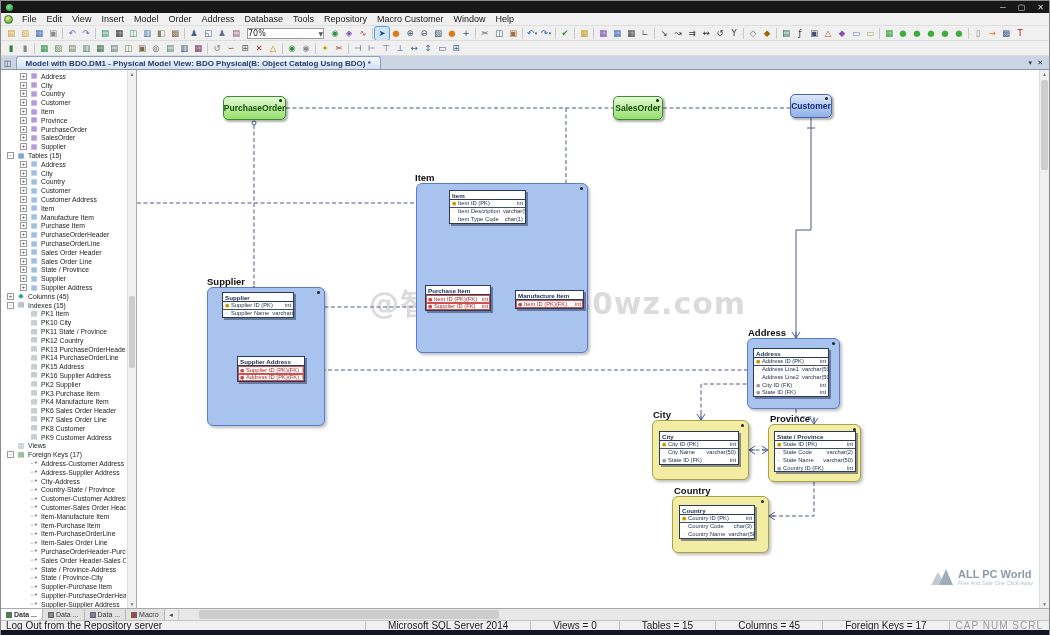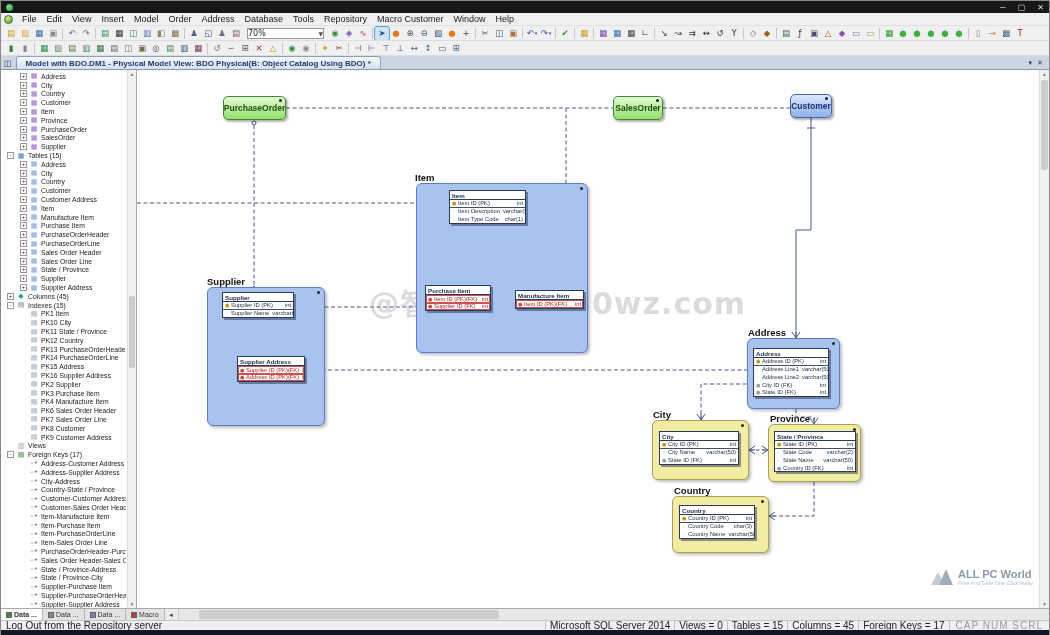--- a/index.html
+++ b/index.html
@@ -115,21 +115,21 @@
   .btab.active{background:#fff;font-weight:bold}
   .btab .bicon{width:6px;height:6px;border:1px solid #666;flex:none}
   .bscroll-arrow{width:14px;display:flex;align-items:center;justify-content:center;color:#444;border-right:1px solid #ccc;background:#ececec}
   .btrack{flex:1;background:#e8e8e8;position:relative}
   .bthumb{position:absolute;left:20px;top:1px;bottom:1px;width:300px;background:#cdcdcd;border-radius:2px}
 
   
   .statusbar{height:10px;background:#f0f0f0;border-top:1px solid #c5c5c5;display:flex;align-items:center;font-size:10px;color:#222}
   .smsg{padding:0 5px;white-space:nowrap}
   .sright{margin-left:auto;display:flex;height:100%}
-  .sseg{border-left:1px solid #c0c0c0;padding:0 4px;display:flex;align-items:center;white-space:nowrap}
+  .sseg{border-left:1px solid #c0c0c0;padding:0 22px;display:flex;align-items:center;white-space:nowrap}
   .sind{border-left:1px solid #c0c0c0;padding:0 6px;display:flex;align-items:center;color:#9a9a9a;letter-spacing:1px}
   .darkstrip{height:6px;background:#121726}
 </style>
 </head>
 <body>
 
 <div id="app">
 
   <div class="titlebar">
     <span class="app-dot"></span>

